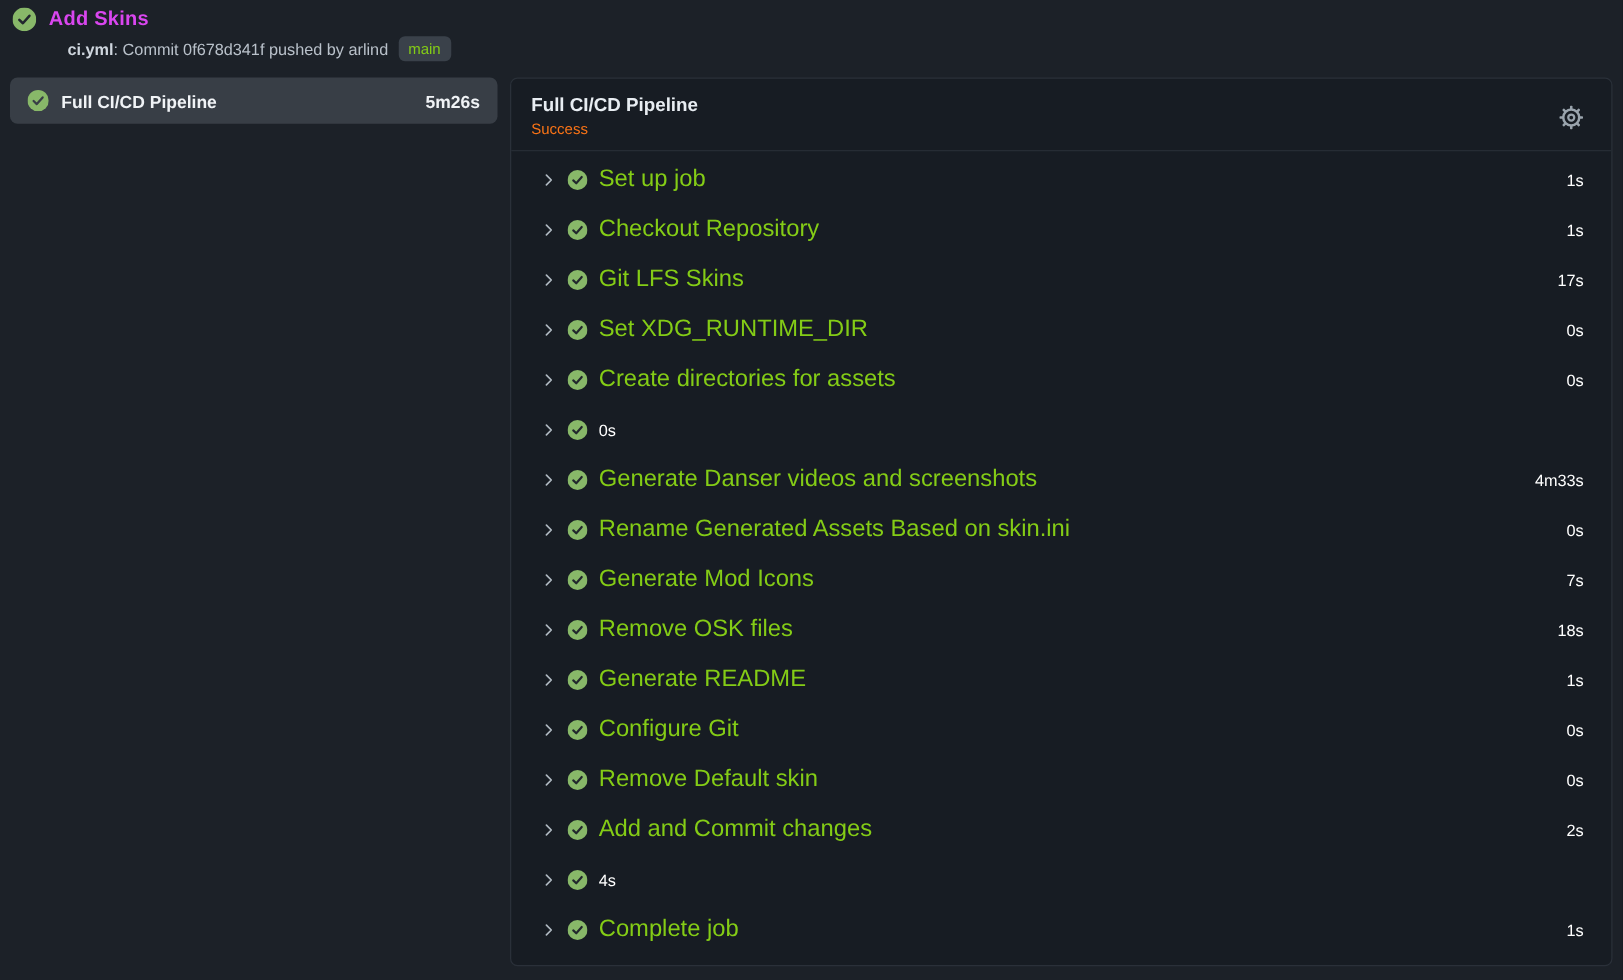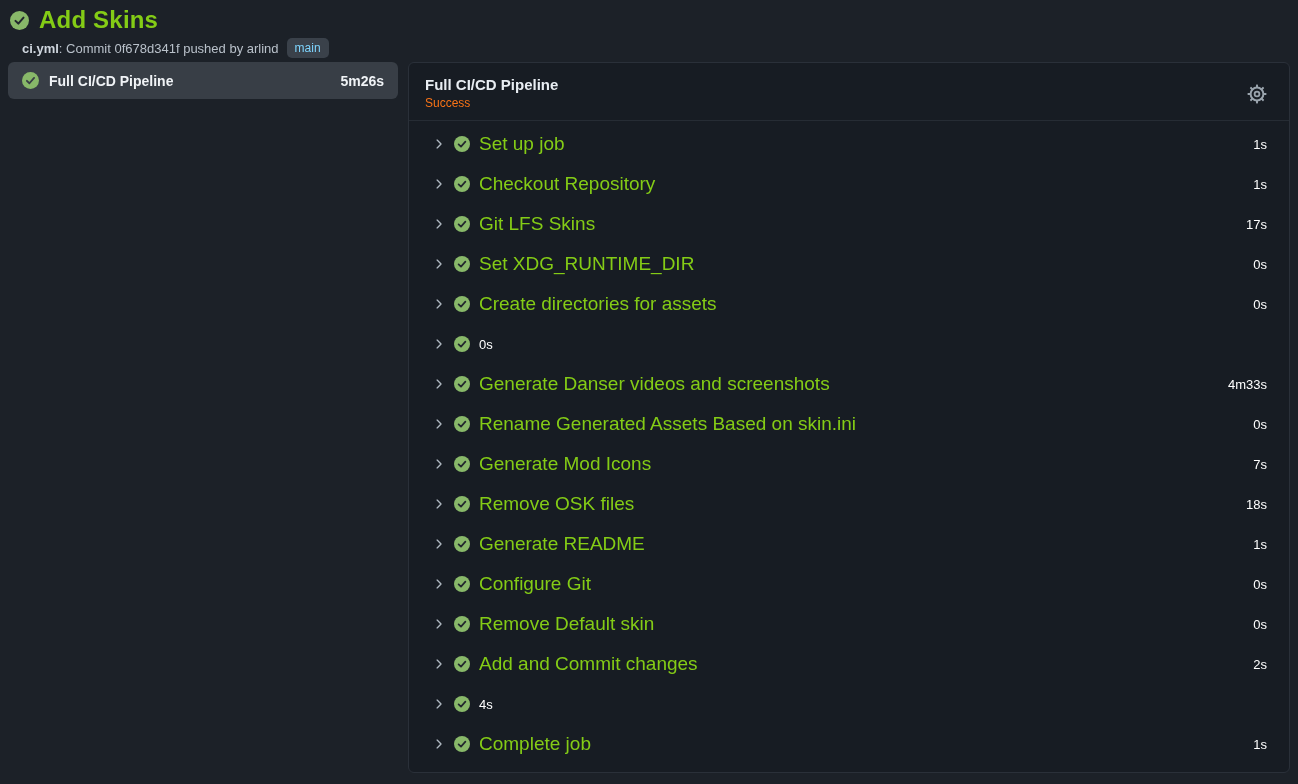--- a/index.html
+++ b/index.html
@@ -7,28 +7,28 @@
   body {
     font-family:"Liberation Sans", sans-serif;
     background:#1c2128;
     color:#ccd3db;
   }
   .app { position:relative; width:1298px; height:784px; }
 
   
   .run-header { position:absolute; top:6px; left:10px; }
   .run-title-row { display:flex; align-items:center; gap:10px; }
-  .run-title { font-size:24px; font-weight:600; color:#84cc16; letter-spacing:.2px; }
+  .run-title { font-size:16px; font-weight:600; color:#d946ef; letter-spacing:.2px; }
   .run-subtitle {
-    margin-top:4px; margin-left:12px; font-size:13px; color:#b9c1ca;
+    margin-top:4px; margin-left:44px; font-size:13px; color:#b9c1ca;
     display:flex; align-items:center; gap:8px;
   }
   .run-subtitle .wf-file { font-weight:700; color:#cfd6de; }
   .branch-badge {
-    background:#3a414a; color:#7dd3fc; font-size:12px; line-height:1;
+    background:#3a414a; color:#84cc16; font-size:12px; line-height:1;
     padding:4px 8px; border-radius:5px;
   }
 
   
   .sidebar { position:absolute; left:8px; top:62px; width:390px; }
   .job-card {
     height:37px; border-radius:6px; background:#383e46;
     display:flex; align-items:center; gap:10px; padding:0 14px;
     cursor:pointer;
   }

